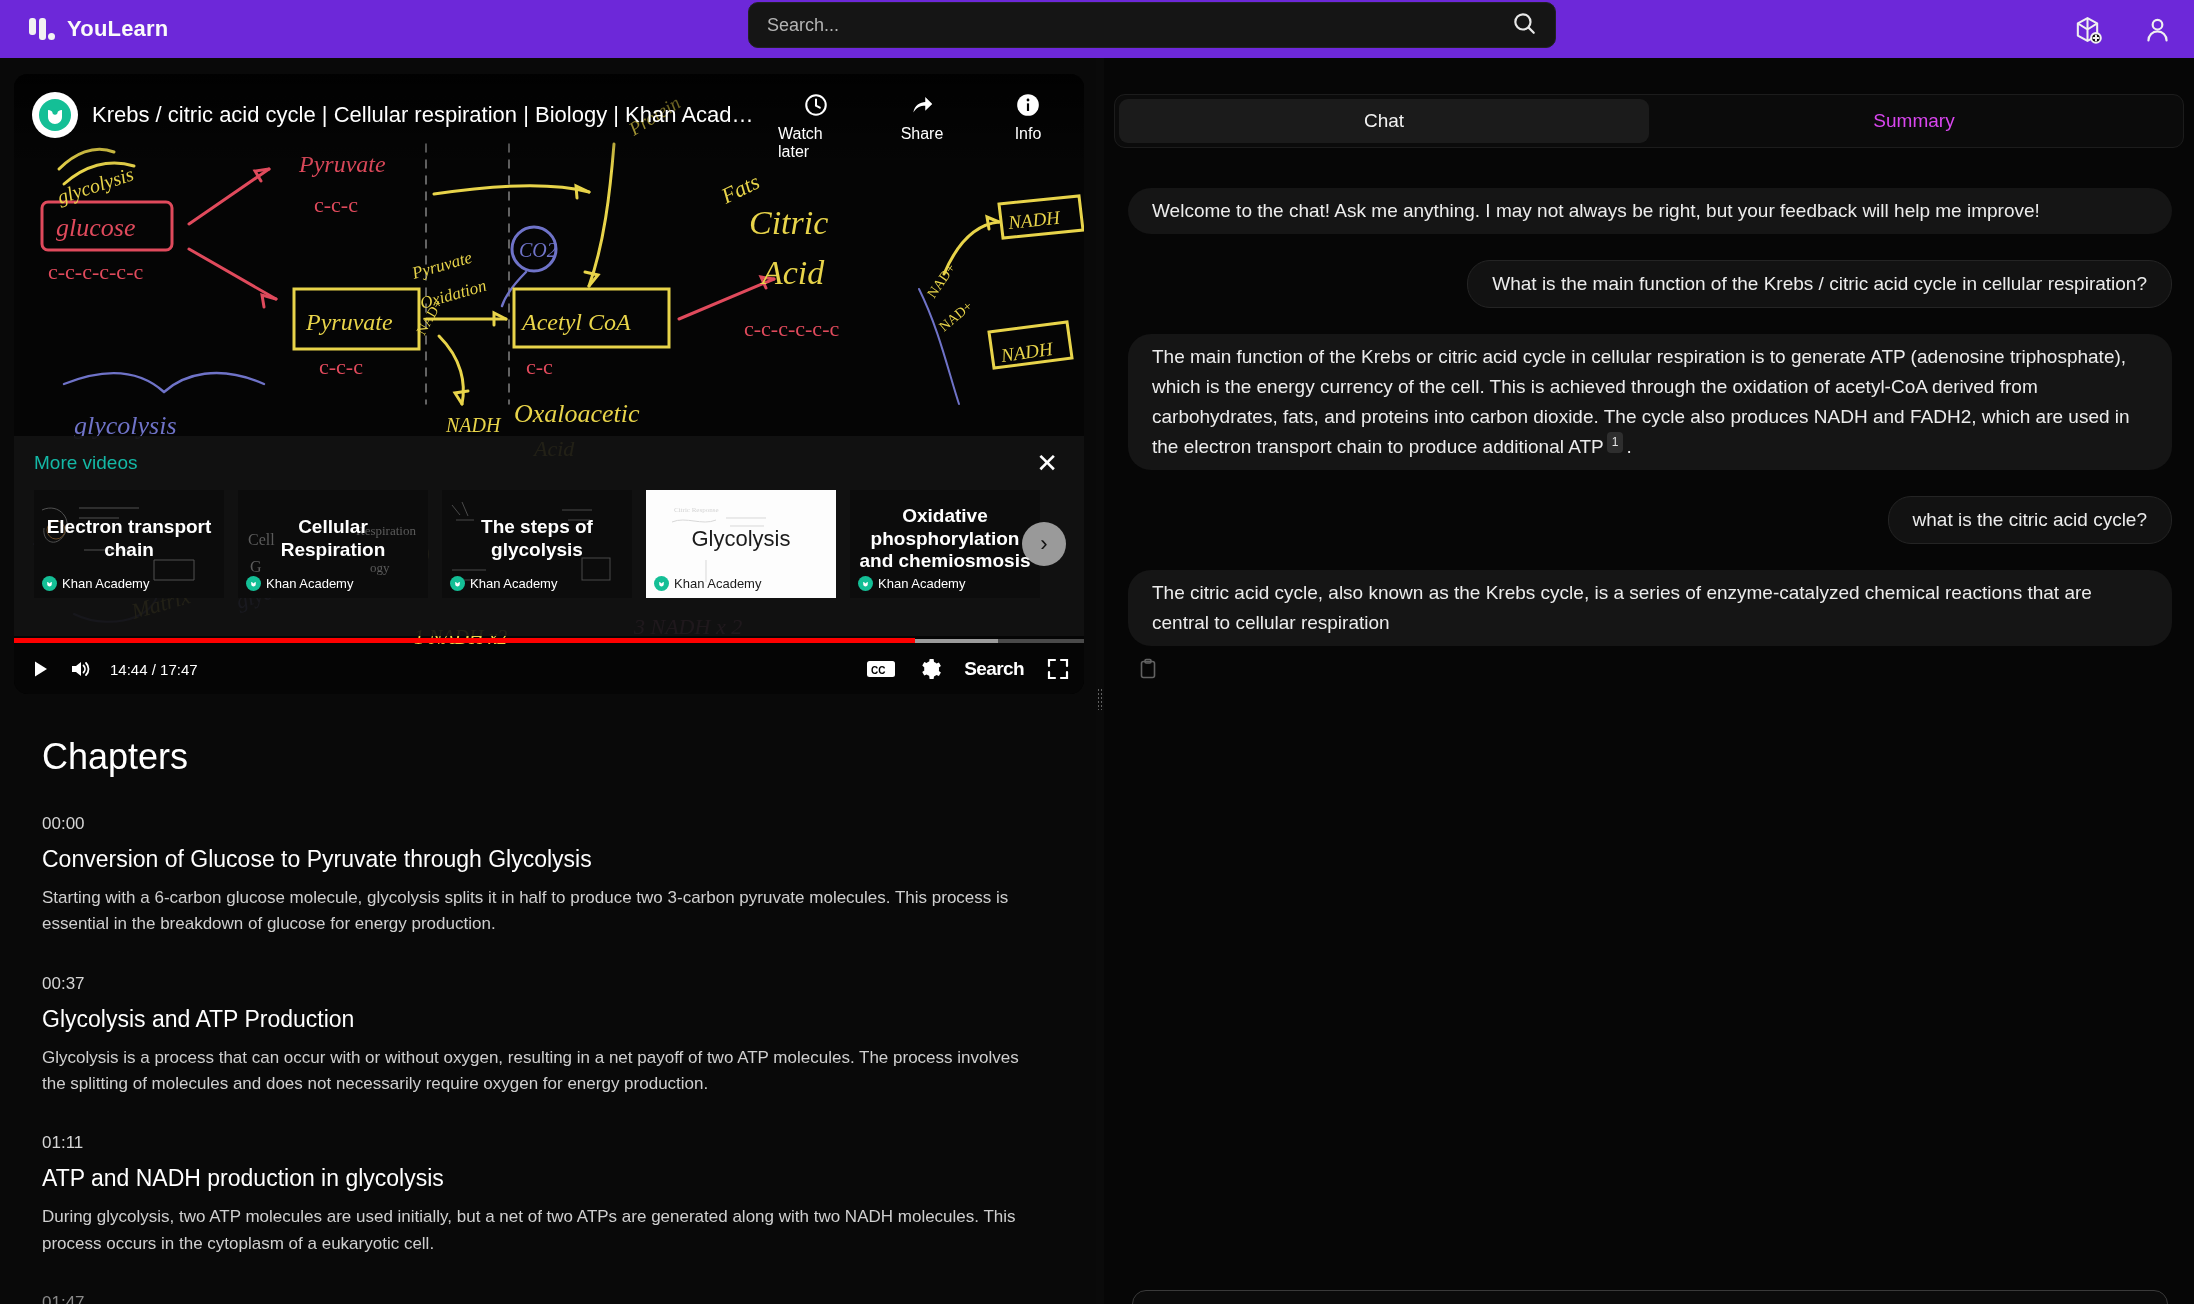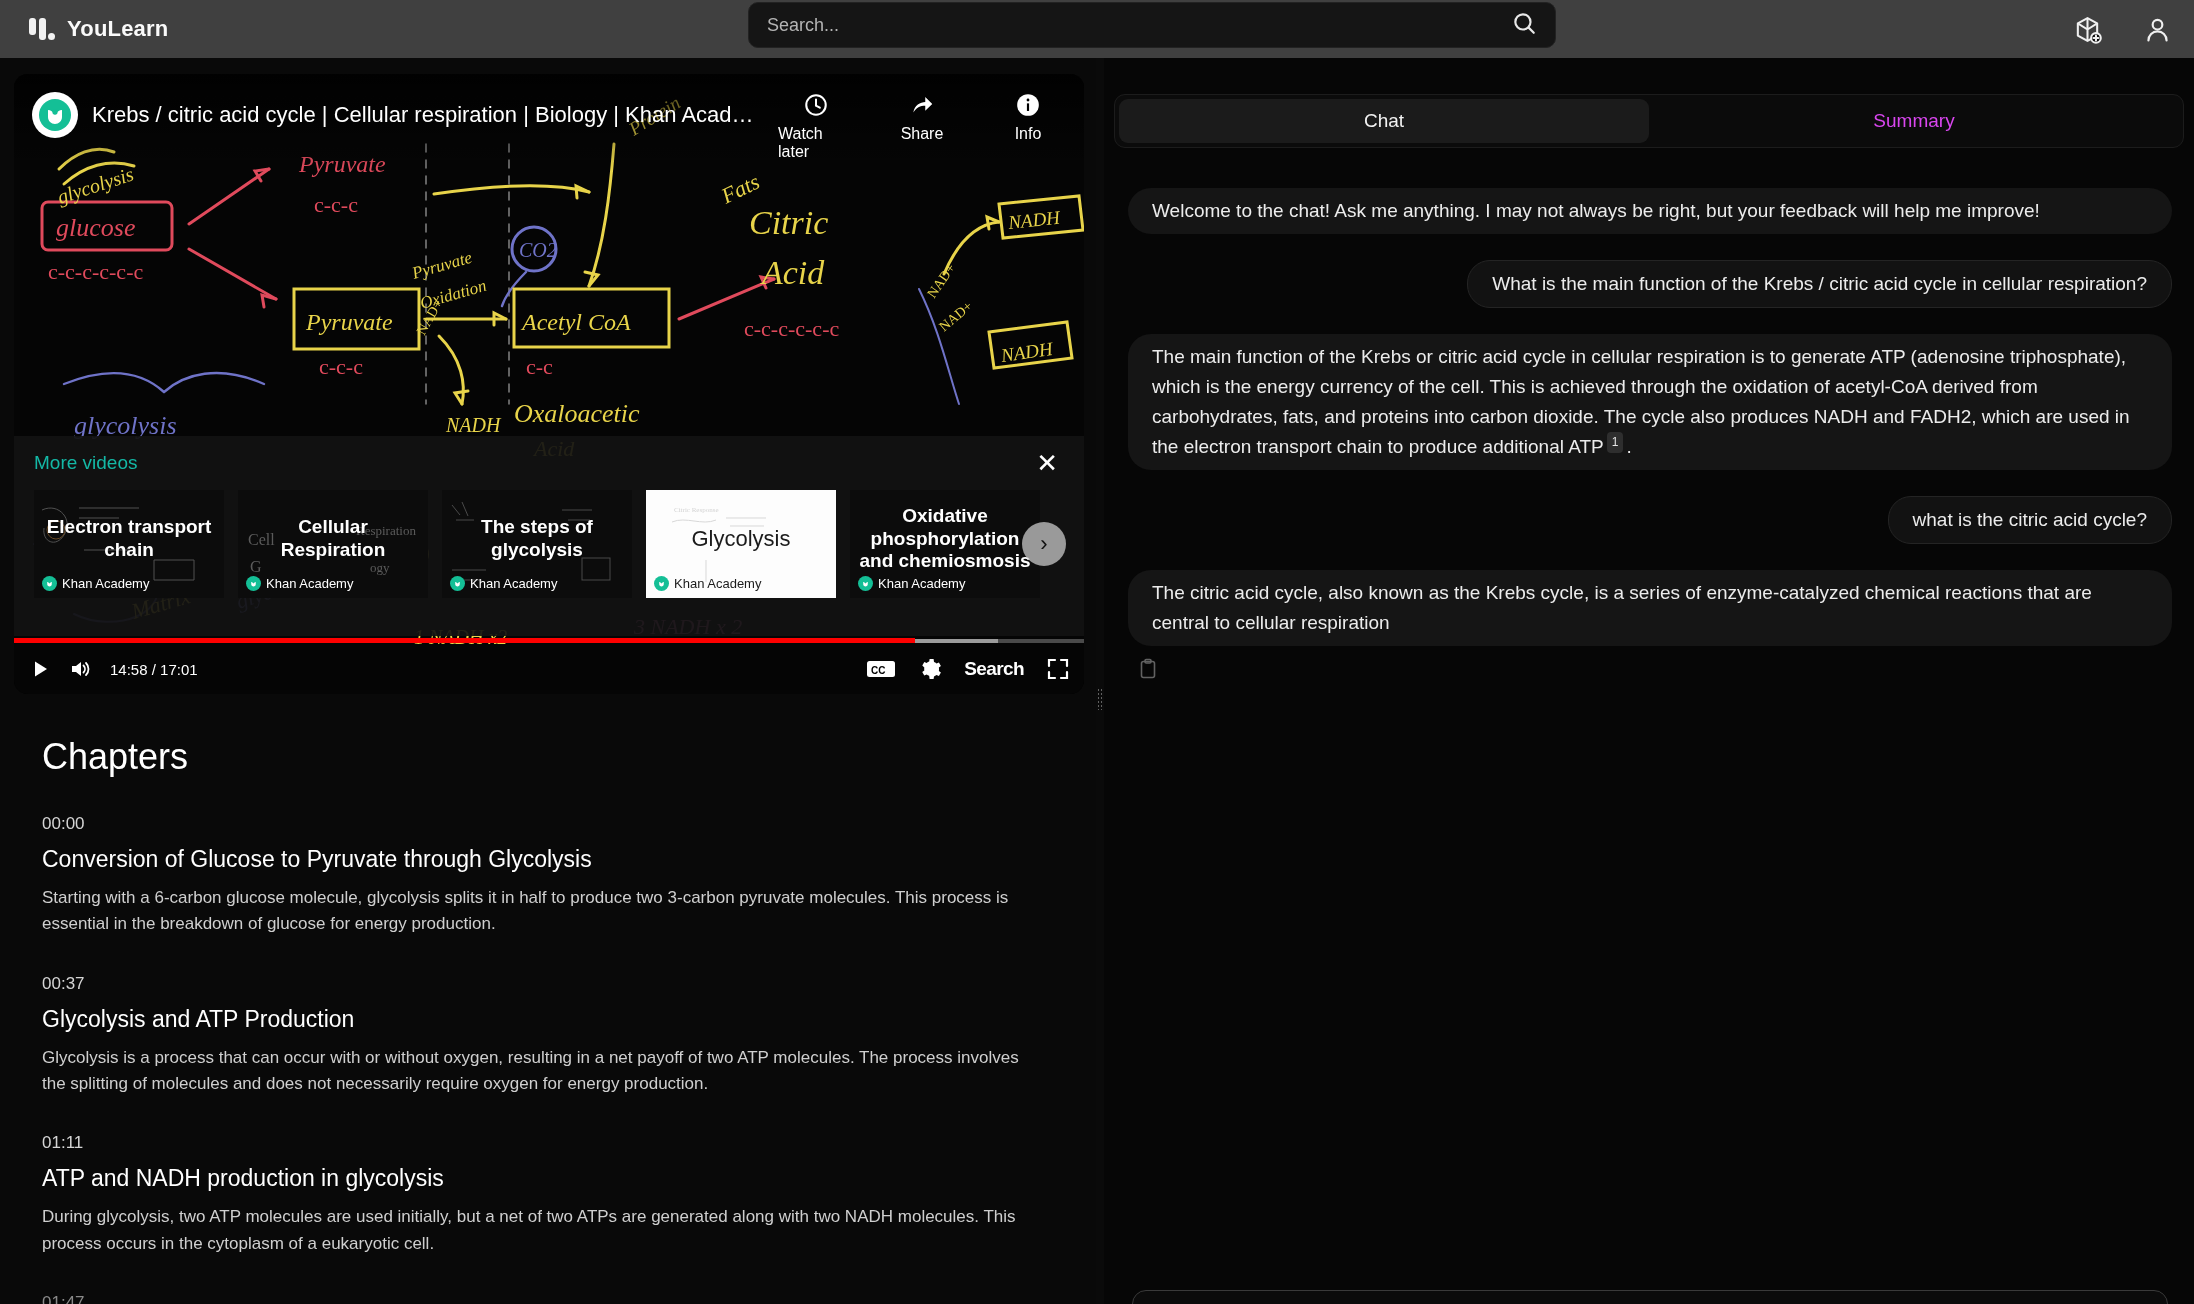--- a/index.html
+++ b/index.html
@@ -6,21 +6,21 @@
   html, body {
     width: 2194px; height: 1304px;
     background: #0a0a0a;
     font-family: "Liberation Sans", sans-serif;
     overflow: hidden;
   }
 
   
   .topbar {
     position: absolute; left: 0; top: 0; width: 2194px; height: 58px;
-    background: #404040;
+    background: #6d28d9;
     display: flex; 
   }
   .brand { display: flex; align-items: center; gap: 11px; padding-left: 26px; }
   .brand-logo { width: 30px; height: 30px; position: relative; }
   .brand-logo .bar1 {
     position: absolute; left: 3px; top: 4px; width: 7px; height: 17px;
     background: #f2f2f2; border-radius: 3px;
   }
   .brand-logo .bar2 {
     position: absolute; left: 13px; top: 4px; width: 7px; height: 22px;
@@ -467,21 +467,21 @@
             <path d="M7 4.5 19 12 7 19.5z"></path>
           </svg>
       </span>
       <span class="ctl">
         <svg width="24" height="24" viewBox="0 0 24 24" fill="#fff">
           <path d="M4 9h4l5-4v14l-5-4H4z"></path>
           <path d="M15.5 8.5a5 5 0 0 1 0 7" fill="none" stroke="#fff" stroke-width="1.8" stroke-linecap="round"></path>
           <path d="M18 6a8.5 8.5 0 0 1 0 12" fill="none" stroke="#fff" stroke-width="1.8" stroke-linecap="round"></path>
         </svg>
       </span>
-      <span class="time">14:58 / 17:01</span>
+      <span class="time">14:44 / 17:47</span>
       <span class="ctl-right">
         <span class="ctl">
           <svg width="30" height="22" viewBox="0 0 30 22">
             <rect x="1" y="3" width="28" height="16" rx="2.5" fill="#fff"></rect>
             <text x="5" y="15.5" font-size="10" font-weight="bold" fill="#000" font-family="'Liberation Sans',sans-serif">CC</text>
           </svg>
         </span>
         <span class="ctl">
           <svg width="24" height="24" viewBox="0 0 24 24" fill="#fff">
             <path d="M12 8.2a3.8 3.8 0 1 0 0 7.6 3.8 3.8 0 0 0 0-7.6zm9 3.8a8.7 8.7 0 0 0-.13-1.45l2.04-1.56-2-3.46-2.4 1a8.9 8.9 0 0 0-2.5-1.45L15.6 2h-4l-.4 2.6a8.9 8.9 0 0 0-2.5 1.45l-2.4-1-2 3.46L6.3 10.5a8.7 8.7 0 0 0 0 2.9l-2.04 1.56 2 3.46 2.4-1a8.9 8.9 0 0 0 2.5 1.45L11.6 22h4l.4-2.6a8.9 8.9 0 0 0 2.5-1.45l2.4 1 2-3.46-2.04-1.56c.09-.48.14-.96.14-1.45z"></path>

